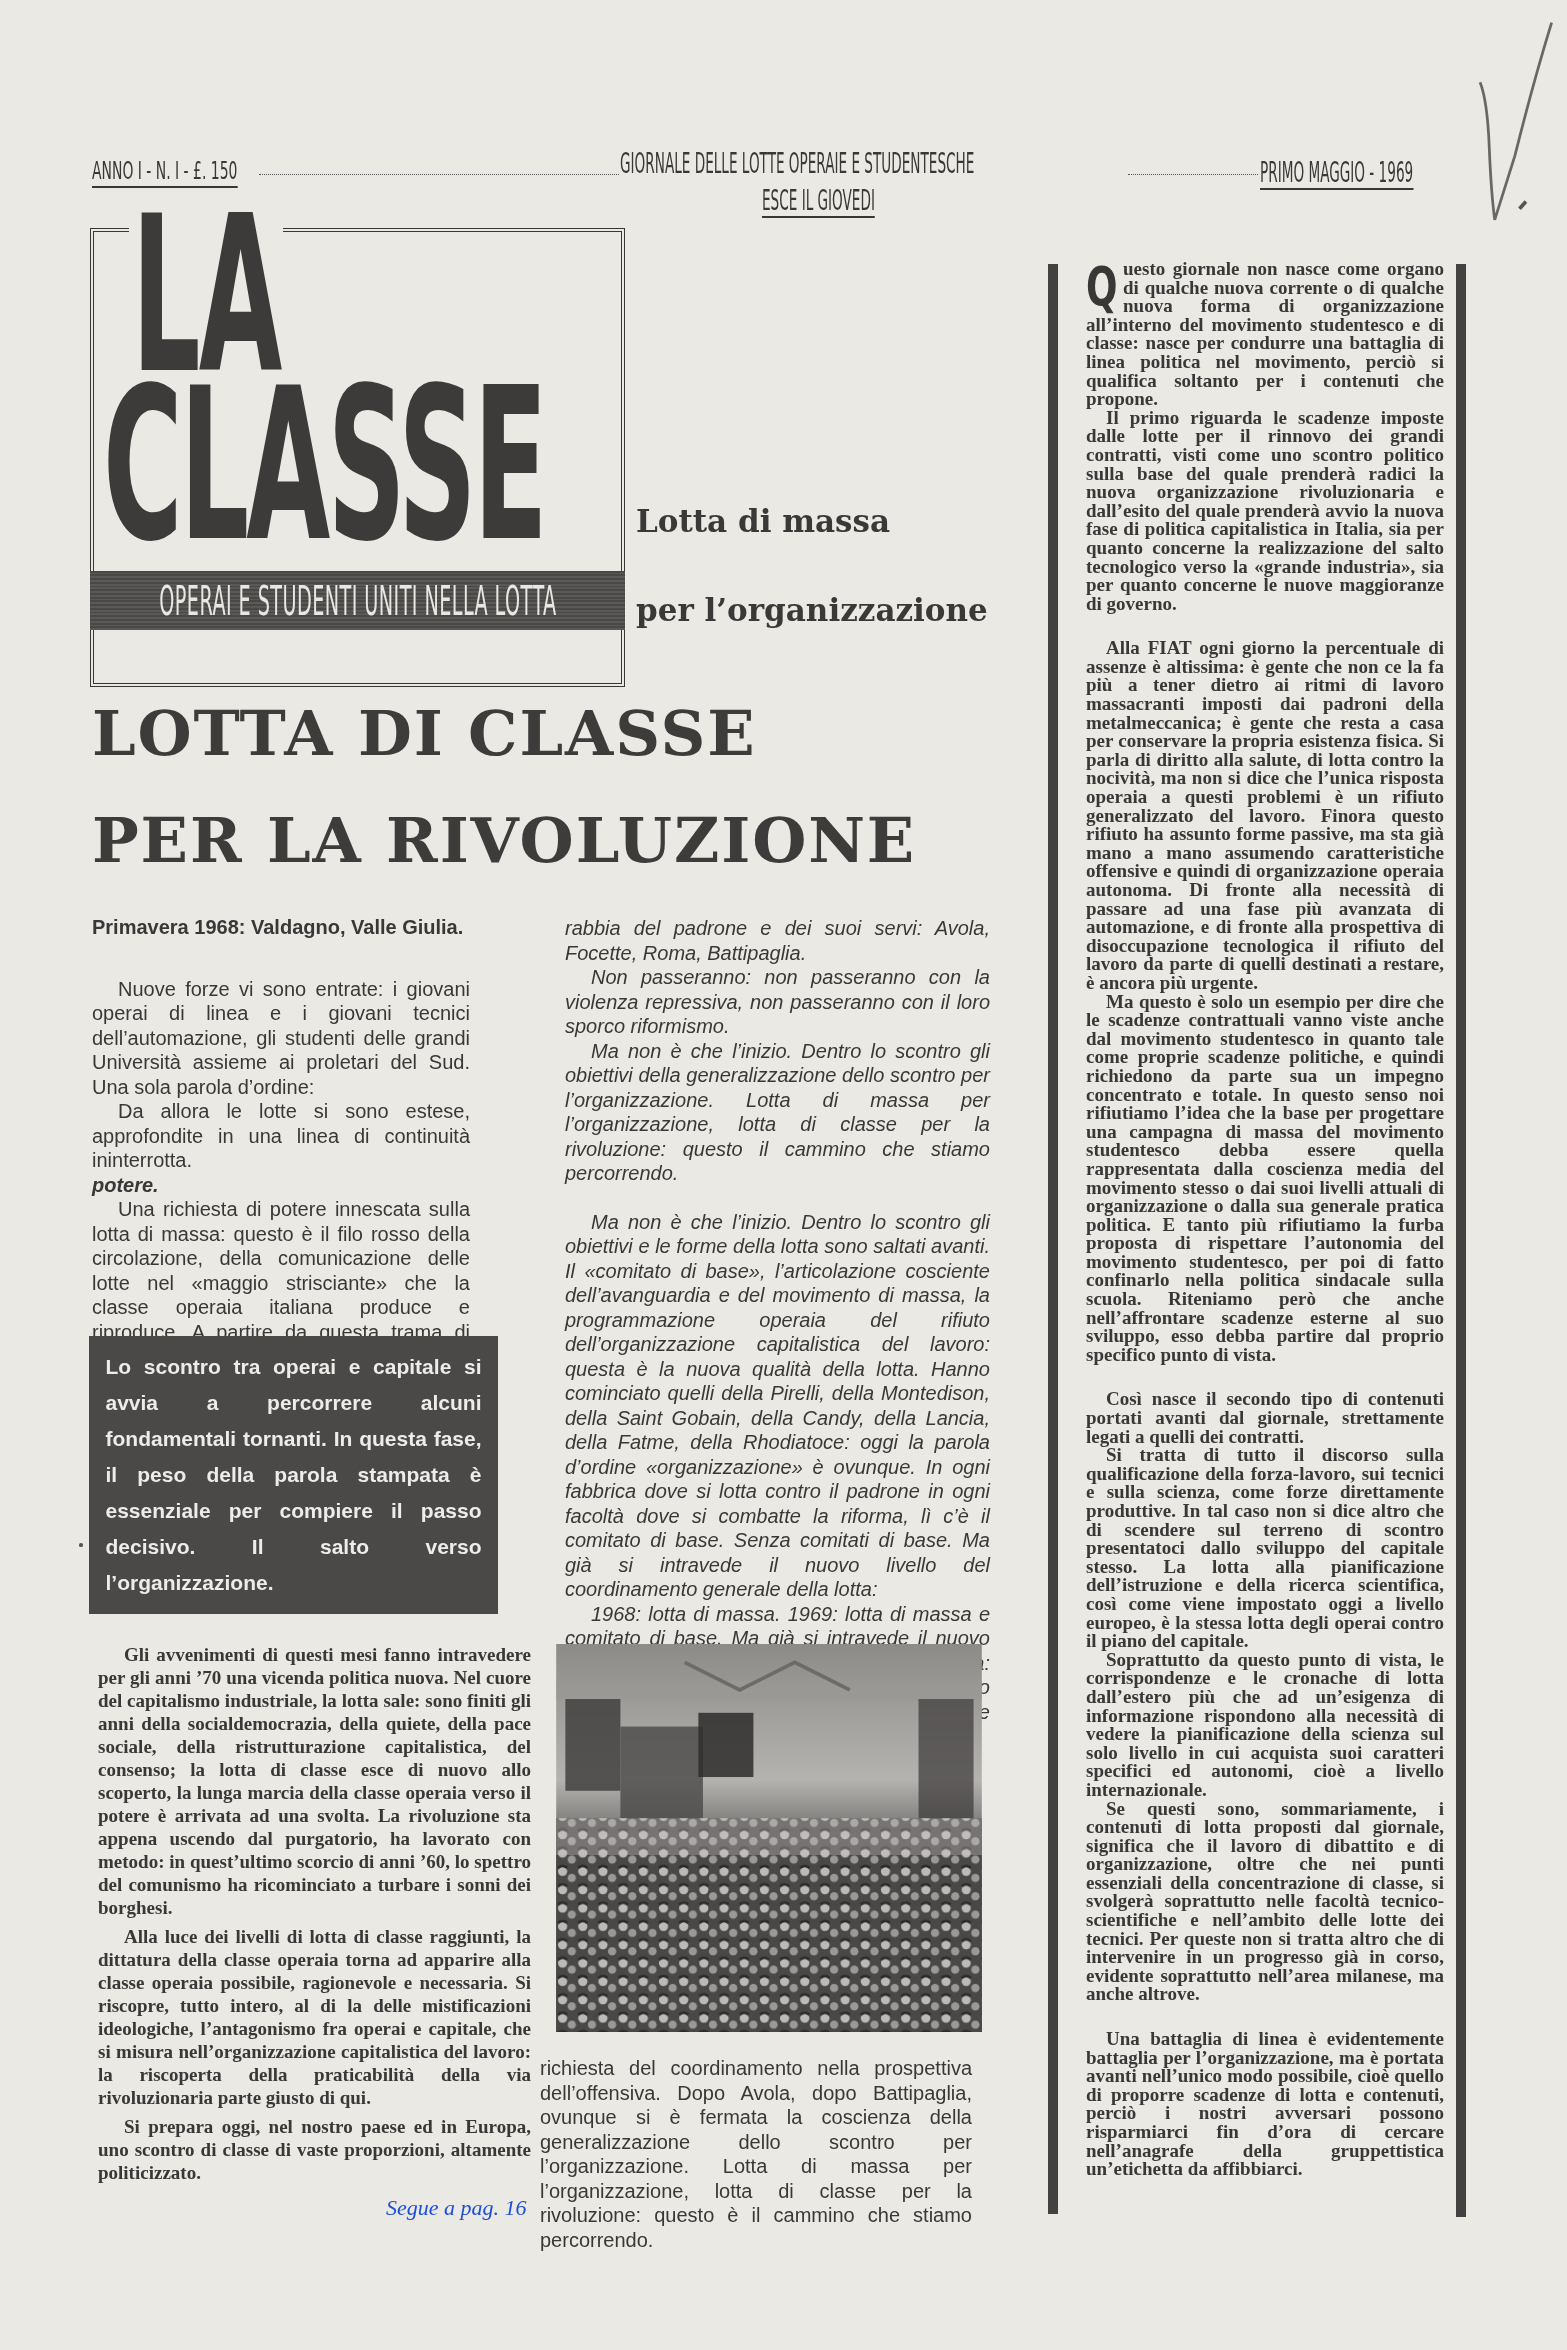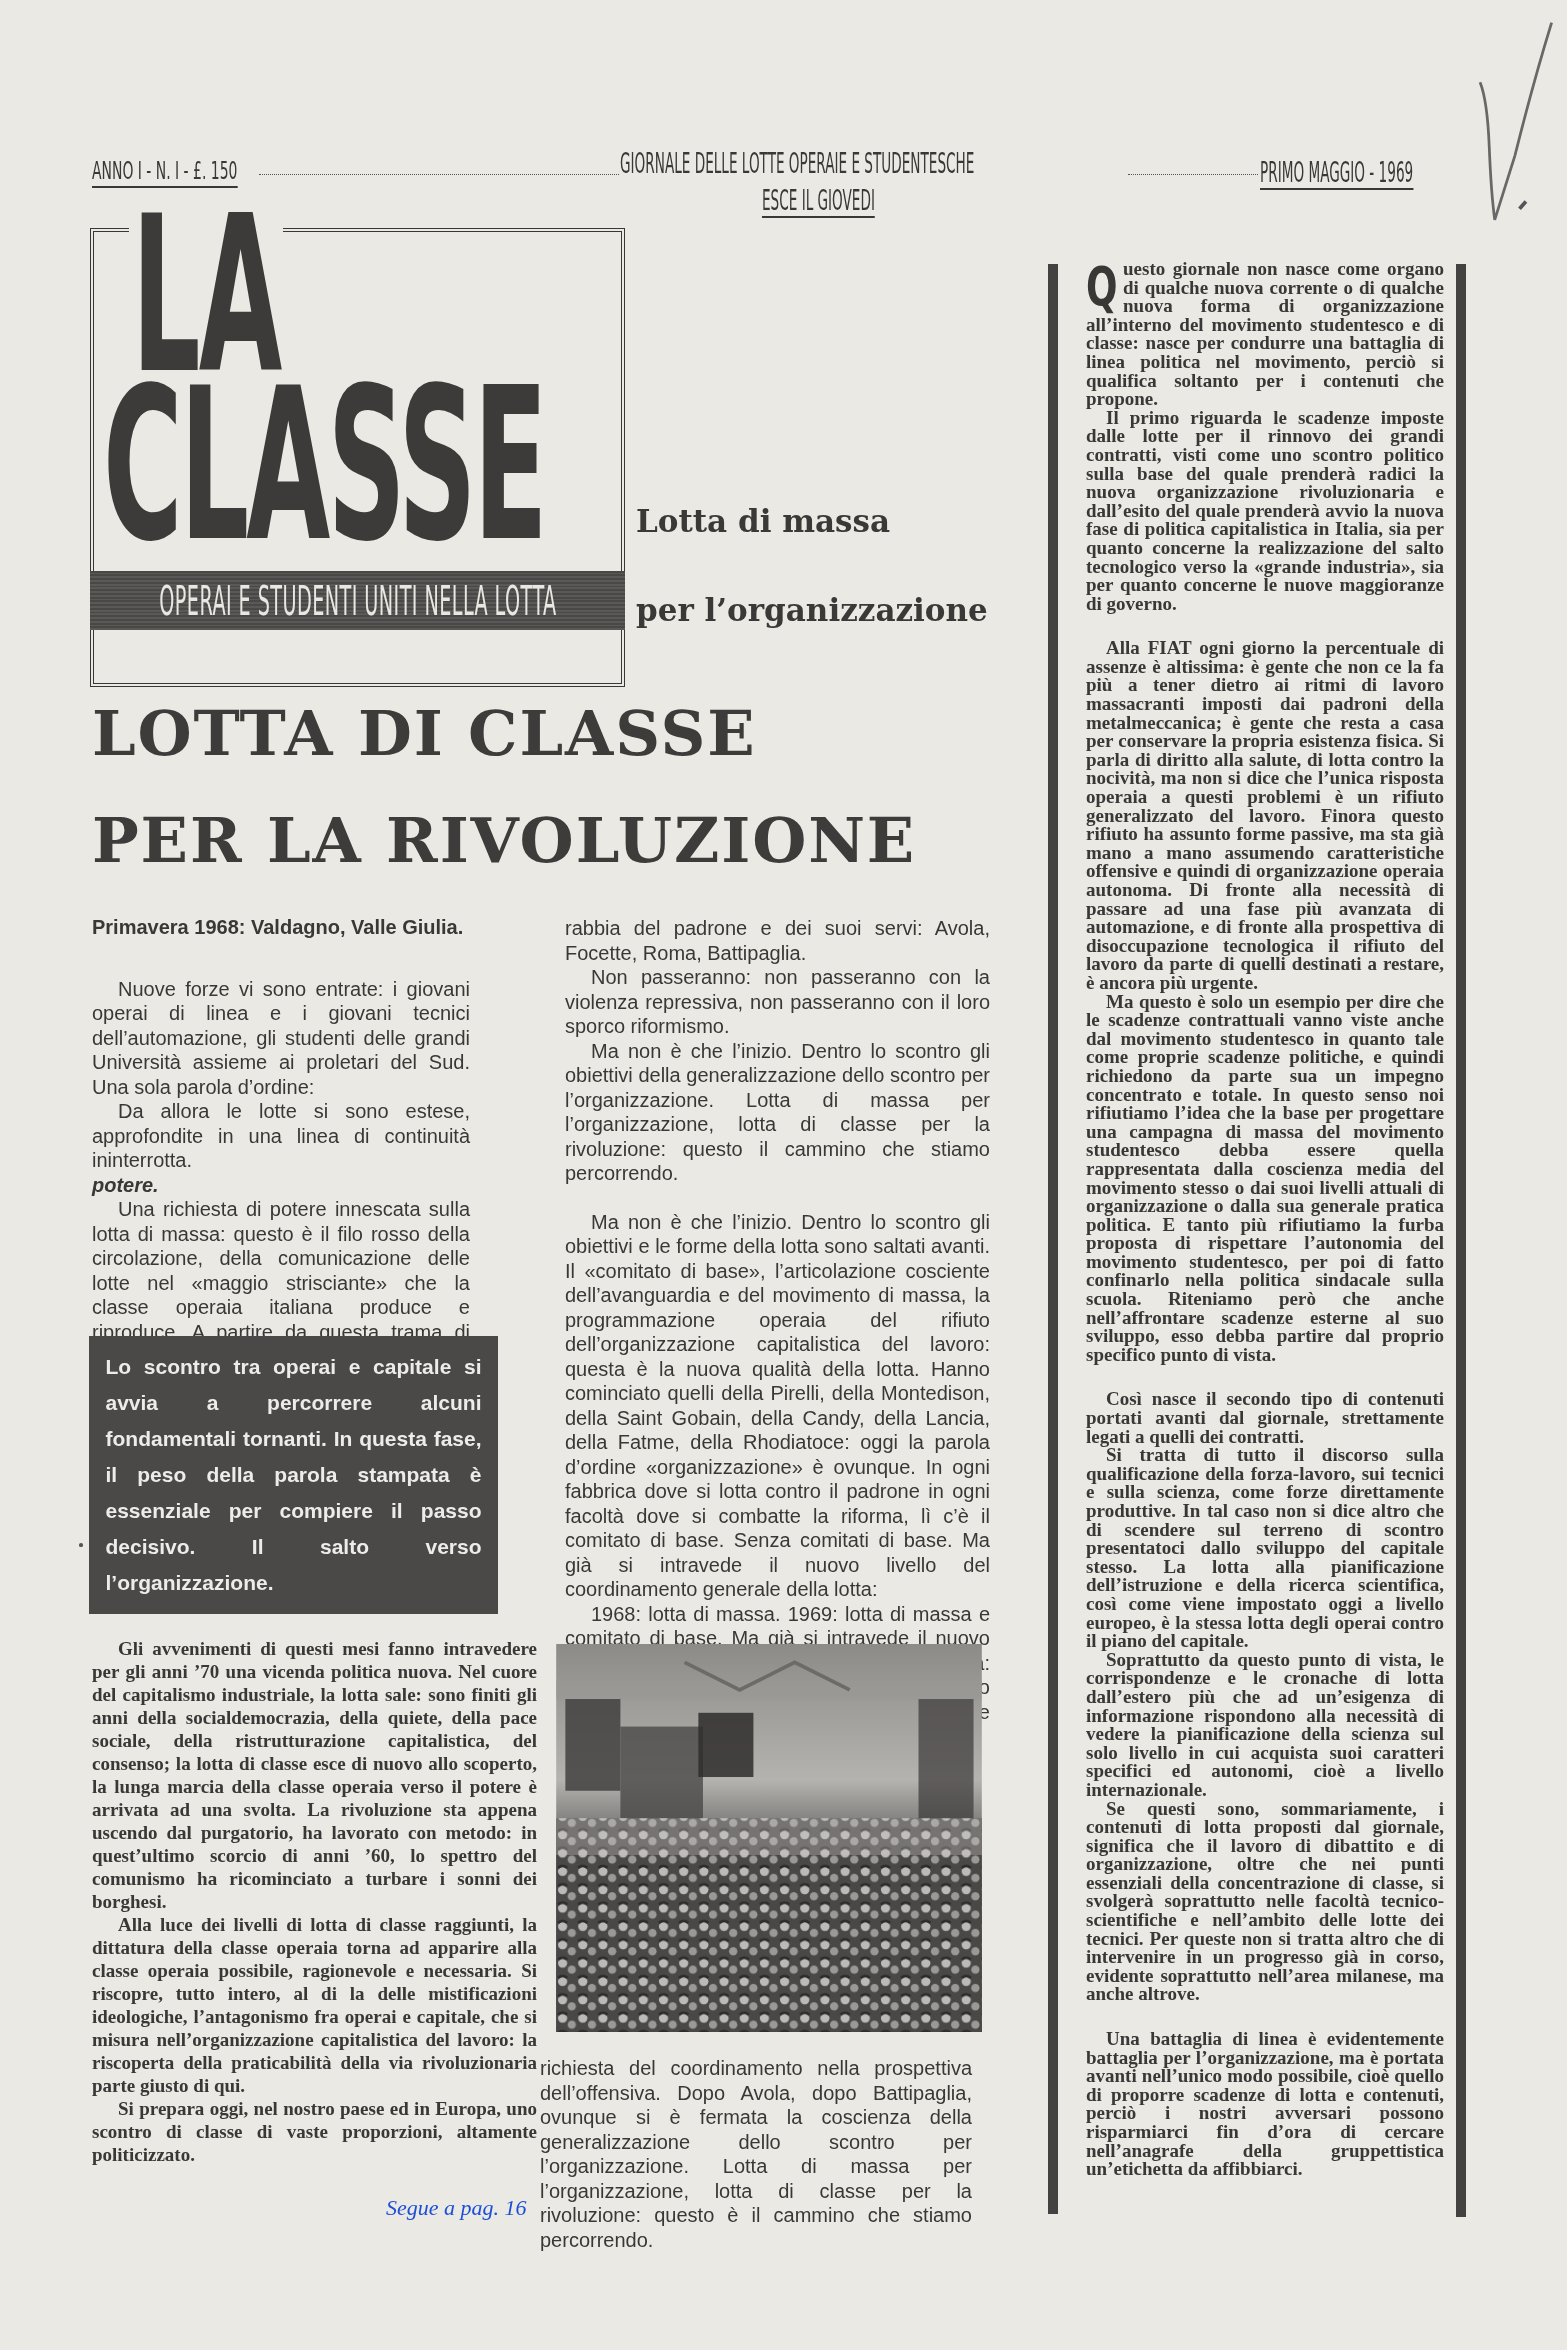--- a/index.html
+++ b/index.html
@@ -41,31 +41,31 @@
   .headline { font-family: "DejaVu Serif", serif; font-weight: bold; color: #3e3c3b; font-size: 61px; letter-spacing: 1.8px; white-space: nowrap; transform: scaleX(1.02); transform-origin: left top; }
   .headline1 { left: 92px; top: 698px; }
   .headline2 { left: 92px; top: 805px; }
 
   
   .sans { font-family: "Liberation Sans", sans-serif; font-size: 20px; line-height: 24.5px; color: #3a3837; text-align: justify; }
   .sans p { margin: 0; text-indent: 26px; }
   .sans p.noind { text-indent: 0; }
   .colA { left: 92px; top: 915px; width: 378px; }
   .colA .kicker { font-weight: bold; text-indent: 0; margin-bottom: 37px; }
-  .colB { left: 565px; top: 916px; width: 425px; }
+  .colB { left: 565px; top: 916px; width: 425px; font-style: italic; }
   .colB p.gap { margin-top: 24px; }
   .colB2 { left: 540px; top: 2056px; width: 432px; }
 
   
   .pullbox { left: 89px; top: 1336px; width: 409px; height: 278px; background: #4a4948; box-sizing: border-box; padding: 13px 16.5px 0 16.5px; }
   .pullbox div { font-family: Liberation Sans, sans-serif; font-weight: bold; color: #eeece8; font-size: 21px; line-height: 36px; text-align: justify; }
 
   
   .serif { font-family: "Liberation Serif", serif; font-weight: bold; font-size: 19px; line-height: 23px; color: #3a3837; text-align: justify; }
-  .serif p { margin: 0; text-indent: 26px; }
+  .serif p { margin: 6px; text-indent: 26px; }
   .colC { left: 92px; top: 1637px; width: 445px; }
   .continued { left: 386px; top: 2195px; font-family: Liberation Serif, serif; font-style: italic; font-size: 22px; color: #1d4ed8; }
 
   .photo { left: 556px; top: 1644px; width: 426px; height: 388px; overflow: hidden; }
 
   
   .rule { background: #444241; }
   .rule-left { left: 1048px; top: 264px; width: 10px; height: 1950px; }
   .rule-right { left: 1456px; top: 264px; width: 10px; height: 1953px; }
   .colR { left: 1086px; top: 260px; width: 358px; font-size: 19px; line-height: 18.6px; }

